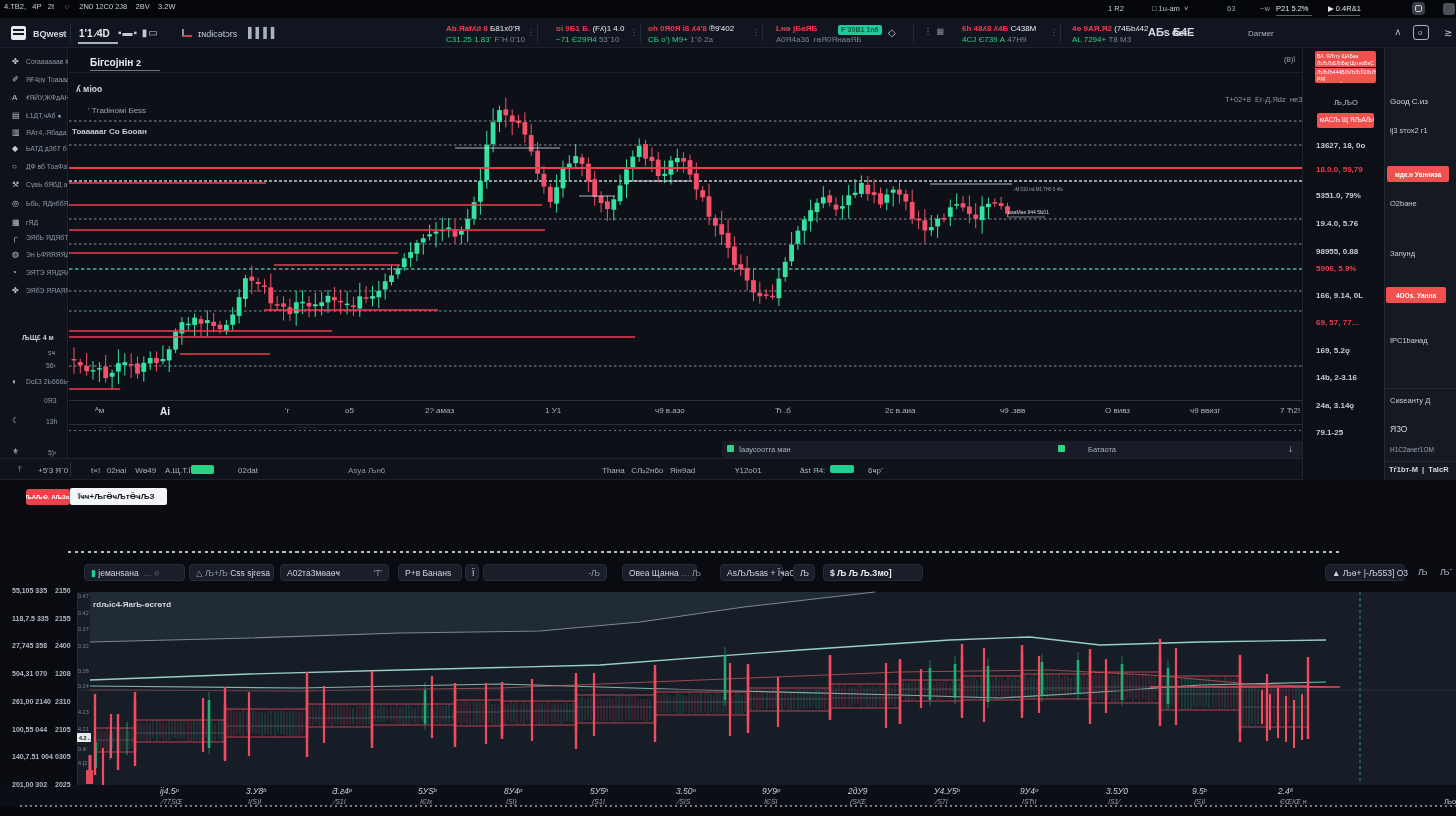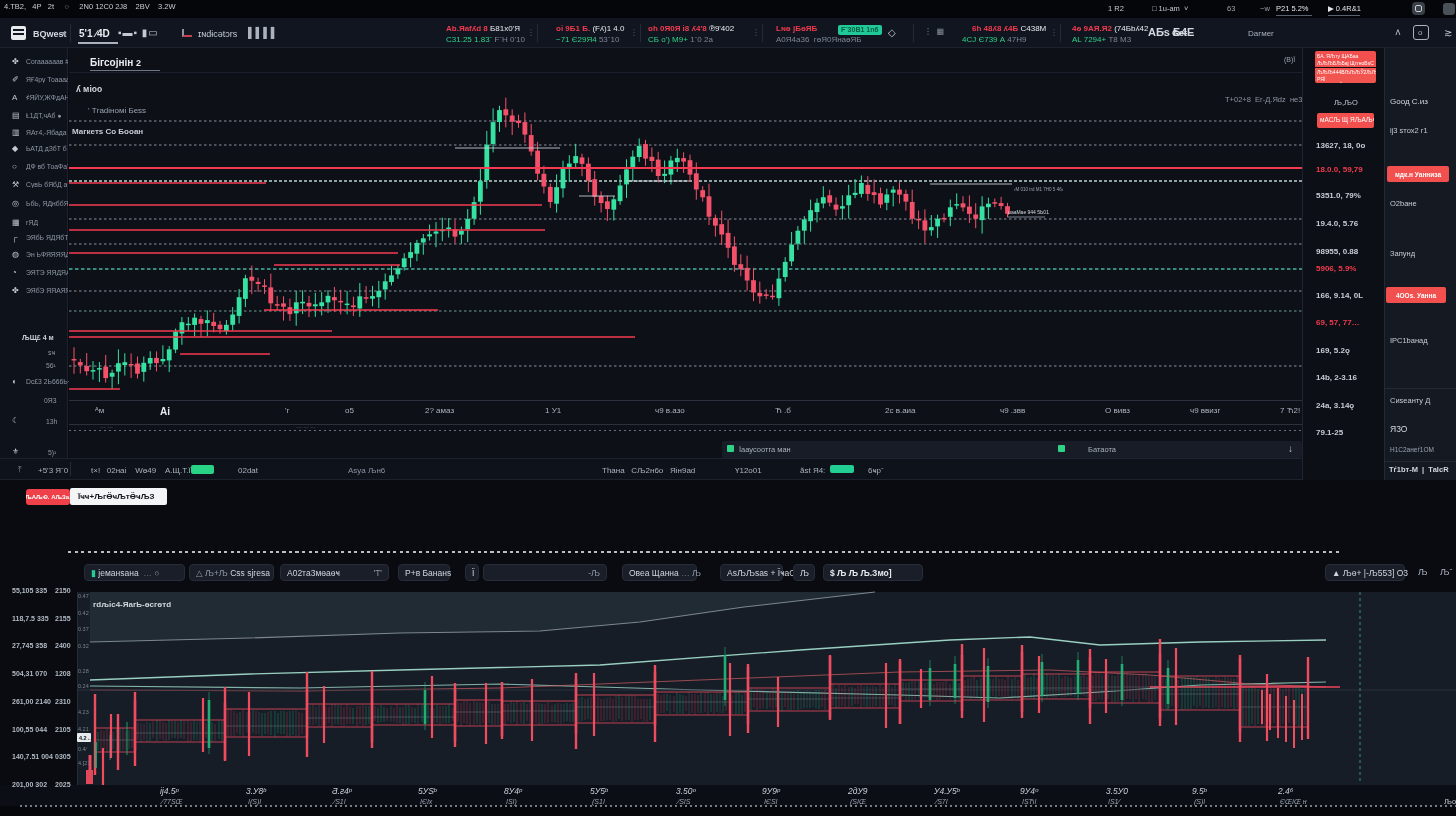--- a/index.html
+++ b/index.html
@@ -31,21 +31,21 @@
 
 <div class="abs" style="left:0;top:18px;width:1456px;height:30px;background:#101520;border-bottom:1px solid #1c222e;"></div>
 
 <div class="abs" style="left:11px;top:26px;width:15px;height:14px;background:#e8eaee;border-radius:2px;"></div>
 <div class="abs" style="left:13px;top:29px;width:11px;height:2px;background:#10151f;"></div>
 <div class="abs" style="left:13px;top:33px;width:11px;height:2px;background:#10151f;"></div>
 <div class="abs t" style="left:33px;top:29px;color:#d4d9e0;font-size:9px;font-weight:bold;">BQwest</div>
 <div class="abs t" style="left:62px;top:29px;">▾</div>
 <div class="abs" style="left:70px;top:24px;width:1px;height:18px;background:#242b38;"></div>
 
-<div class="abs t" style="left:79px;top:28px;color:#e8ebef;font-size:10px;font-weight:bold;">5'1 ∕4D</div>
+<div class="abs t" style="left:79px;top:28px;color:#e8ebef;font-size:10px;font-weight:bold;">1'1 ∕4D</div>
 <div class="abs" style="left:78px;top:42px;width:40px;height:2px;background:#aab2be;"></div>
 
 <div class="abs t" style="left:118px;top:27px;color:#c2c9d3;font-size:10px;letter-spacing:1px;">▪▬▪ ▮▭</div>
 
 <div class="abs" style="left:182px;top:29px;width:10px;height:8px;border-bottom:2px solid #c24250;border-left:2px solid #8a93a0;"></div>
 <div class="abs t" style="left:198px;top:29px;color:#c2c9d3;font-size:9px;">ɪɴdɨcətɔrs</div>
 <div class="abs t" style="left:248px;top:27px;color:#aab2be;font-size:10px;letter-spacing:.5px;">▌▌▌▌</div>
 
 <div class="abs t" style="left:446px;top:24px;"><span class="red" style="font-weight:bold;">Аb.Яafʎd 8</span> <span style="color:#e8ebef;">Б81x0'Я</span></div>
 <div class="abs t" style="left:446px;top:35px;"><span class="grn">C31.25 1.83ˉ</span> <span style="color:#7d8694;">FˉH 0'10</span></div>
@@ -63,21 +63,21 @@
 <div class="abs" style="left:762px;top:24px;width:1px;height:18px;background:#242b38;"></div>
 
 <div class="abs t" style="left:776px;top:24px;"><span class="red" style="font-weight:bold;">Lɴө јБөЯБ</span></div>
 <div class="abs" style="left:838px;top:25px;width:44px;height:10px;background:#20c997;border-radius:2px;"></div>
 <div class="abs t" style="left:841px;top:26px;color:#093;font-size:7px;color:#065f42;font-weight:bold;">Fˉ30B1 1n6</div>
 <div class="abs t" style="left:776px;top:35px;color:#7d8694;">А0Я4а36&nbsp;&nbsp;гөЯ0ЯнаөЯБ</div>
 <div class="abs t" style="left:888px;top:27px;color:#c2c9d3;font-size:10px;">◇</div>
 <div class="abs" style="left:913px;top:24px;width:1px;height:18px;background:#242b38;"></div>
 <div class="abs t" style="left:924px;top:27px;color:#8a93a0;">⋮&nbsp;&nbsp;▦</div>
 
-<div class="abs t" style="left:962px;top:24px;margin-left:10px;"><span class="red" style="font-weight:bold;">6һ 48ʎ8 ʎ4Б</span> <span style="color:#e8ebef;">С438М</span></div>
+<div class="abs t" style="left:962px;top:24px;"><span class="red" style="font-weight:bold;">6һ 48ʎ8 ʎ4Б</span> <span style="color:#e8ebef;">С438М</span></div>
 <div class="abs t" style="left:962px;top:35px;"><span class="grn">4СЈ Є739 А</span> <span style="color:#7d8694;">47Н9</span></div>
 <div class="abs t" style="left:1050px;top:28px;color:#5d6572;">⋮</div>
 <div class="abs" style="left:1060px;top:24px;width:1px;height:18px;background:#242b38;"></div>
 
 <div class="abs t" style="left:1072px;top:24px;"><span class="red" style="font-weight:bold;">4ө 9АЯ.Я2</span> <span style="color:#e8ebef;">(74Бbʎ42</span></div>
 <div class="abs t" style="left:1072px;top:35px;"><span class="grn">АL 7294+</span> <span style="color:#7d8694;">Т8 М3</span></div>
 
 <div class="abs t" style="left:1162px;top:28px;color:#9aa3b0;">‹</div>
 <div class="abs t" style="left:1172px;top:28px;color:#e4e8ed;font-weight:bold;font-size:9px;">Gеt</div>
 <div class="abs t" style="left:1148px;top:26px;color:#d4d9e0;font-size:11px;font-weight:bold;">АБѕ Б4Е</div>
@@ -465,21 +465,21 @@
   <text x="1014" y="191" fill="#98a1ad" font-size="4.5" font-family="Liberation Sans">‹M 010 trd M1 7H0 5·46›</text>
   <text x="1008" y="214" fill="#d5dae0" font-size="5" font-family="Liberation Sans">μaaMae 944 5Ь01</text>
   <line x1="1008" y1="217" x2="1045" y2="217" stroke="#aab2be" stroke-width="0.7"></line>
 </svg>
 
 <div class="abs" style="left:69px;top:72px;width:1233px;height:1px;background:#1a202b;"></div>
 <div class="abs" style="left:90px;top:57px;color:#e9edf2;font-size:10px;font-weight:bold;">Бігсојнін <span style="font-size:9px;">2</span></div>
 <div class="abs" style="left:90px;top:70px;width:70px;height:1px;background:#6d7683;"></div>
 <div class="abs t" style="left:76px;top:84px;color:#d2d7de;font-size:8.5px;font-weight:bold;">ʎ міоо</div>
 <div class="abs t" style="left:88px;top:106px;color:#9aa3b0;font-size:8px;">' Тгаdіномі Беѕѕ</div>
-<div class="abs t" style="left:72px;top:127px;color:#c8cdd6;font-size:8px;font-weight:bold;">Магкетѕ Со Бооан</div>
+<div class="abs t" style="left:72px;top:127px;color:#c8cdd6;font-size:8px;font-weight:bold;">Тоаааааг Со Бооан</div>
 <div class="abs t" style="left:1284px;top:56px;color:#9aa3b0;font-size:7px;">(В)Ї</div>
 <div class="abs t" style="left:1225px;top:95px;color:#8d96a3;font-size:7.5px;">Т+02+8&nbsp; Ег-Д.Яdz&nbsp; не3оББ</div>
 
 <div class="abs" style="left:69px;top:400px;width:1233px;height:1px;background:#2a303c;"></div>
 <div class="abs" style="left:95px;top:406px;color:#aab3bf;font-size:8px;font-weight:normal;white-space:nowrap;">ᴬм</div>
 <div class="abs" style="left:160px;top:406px;color:#e8ebf0;font-size:10px;font-weight:bold;white-space:nowrap;">Aі</div>
 <div class="abs" style="left:285px;top:406px;color:#aab3bf;font-size:8px;font-weight:normal;white-space:nowrap;">'г</div>
 <div class="abs" style="left:345px;top:406px;color:#aab3bf;font-size:8px;font-weight:normal;white-space:nowrap;">о5</div>
 <div class="abs" style="left:425px;top:406px;color:#aab3bf;font-size:8px;font-weight:normal;white-space:nowrap;">2? амаз</div>
 <div class="abs" style="left:545px;top:406px;color:#aab3bf;font-size:8px;font-weight:normal;white-space:nowrap;">1 У1</div>
@@ -556,21 +556,21 @@
 
 <div class="abs" style="left:68px;top:551px;width:1272px;height:2px;background:repeating-linear-gradient(90deg,#ccd2da 0,#ccd2da 3px,transparent 3px,transparent 6.5px);opacity:.9;"></div>
 
 <div class="box abs" style="left:84px;top:564px;width:101px;"><span style="color:#21cf92;font-size:9px;">▮</span>&nbsp;<span style="color:#cfd5dd;text-align:center;">јеманѕана</span>&nbsp;&nbsp;<span style="color:#6d7683;">…</span>&nbsp;<span style="color:#8f98a5;">○</span></div>
 <div class="box abs" style="left:189px;top:564px;width:85px;"><span style="color:#8f98a5;">△ Љ+Љ</span>&nbsp;<span style="color:#cfd5dd;">Cѕѕ ѕјгеѕа</span></div>
 <div class="box abs" style="left:280px;top:564px;width:109px;">
       <span style="color:#cfd5dd;">А02та3мөаөҹ</span>
       <span style="flex:1;"></span>
       <span style="color:#8f98a5;">'Т'</span>
     </div>
-<div class="box abs" style="left:398px;top:564px;width:52px;">
+<div class="box abs" style="left:398px;top:564px;width:64px;">
       <span style="color:#cfd5dd;">Р+в Бананѕ</span>
     </div>
 <div class="box abs" style="left:465px;top:564px;width:12px;">
       <span style="color:#cfd5dd;">Ї</span>
     </div>
 <div class="box abs" style="left:483px;top:564px;width:124px;justify-content:flex-end;">
       <span style="color:#8f98a5;">-Љ</span>
     </div>
 <div class="box abs" style="left:622px;top:564px;width:75px;"><span style="color:#cfd5dd;">Овеа Щанна</span>&nbsp;<span style="color:#6d7683;">…</span>&nbsp;<span style="color:#8f98a5;">Љ</span></div>
 <div class="box abs" style="left:720px;top:564px;width:63px;">

